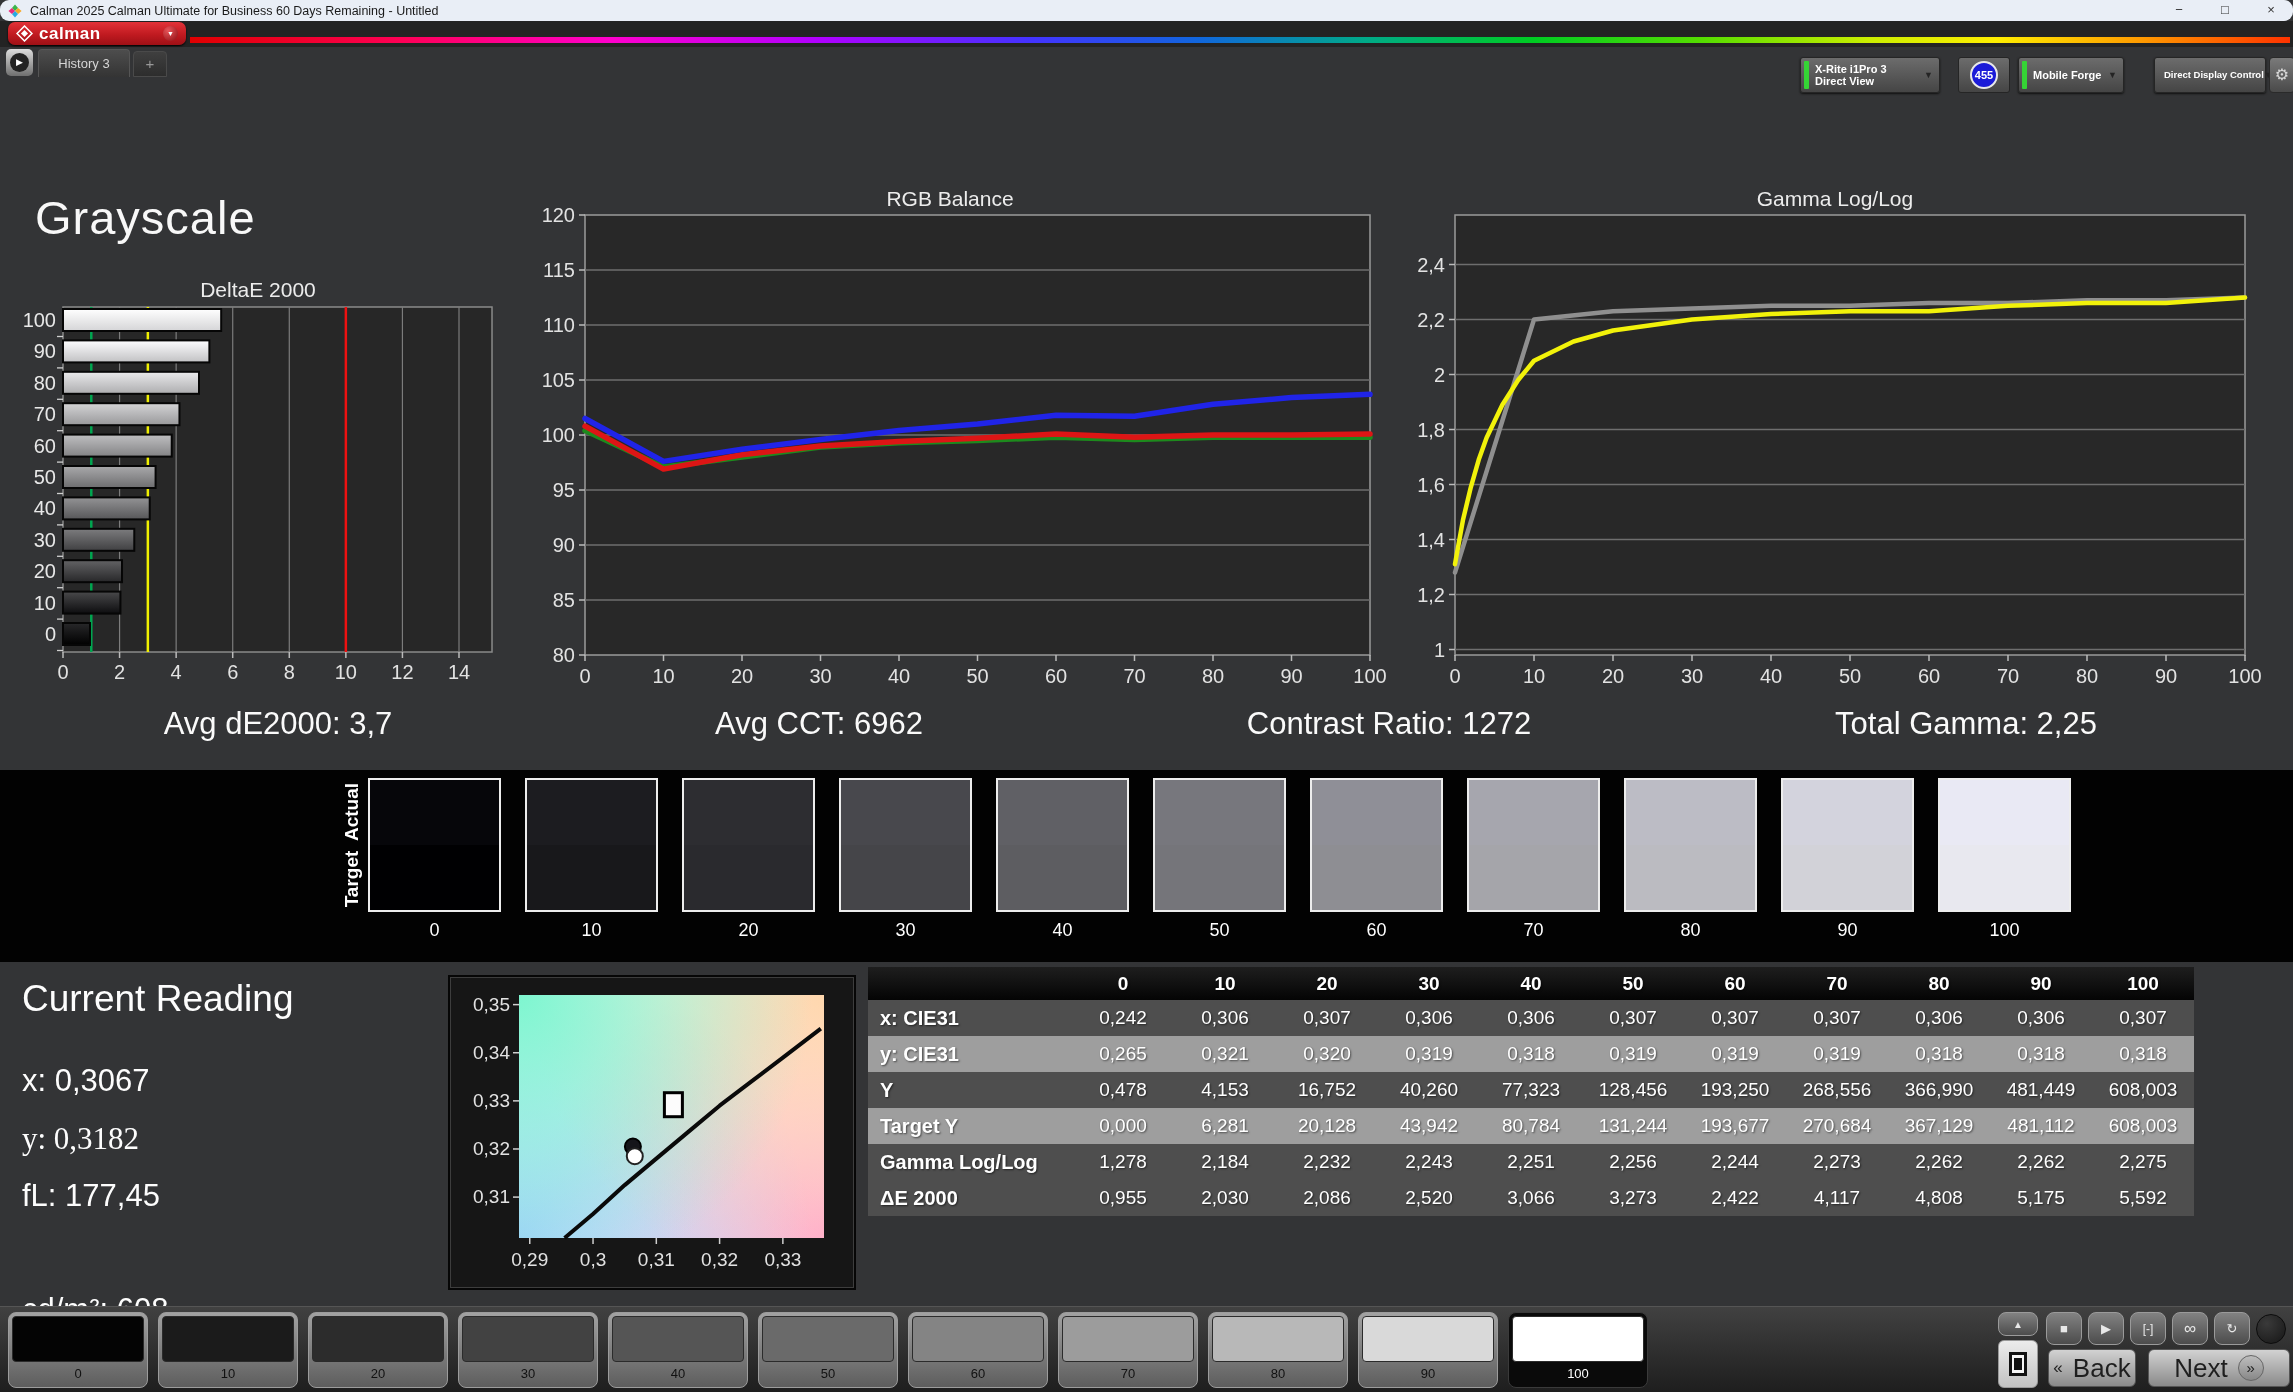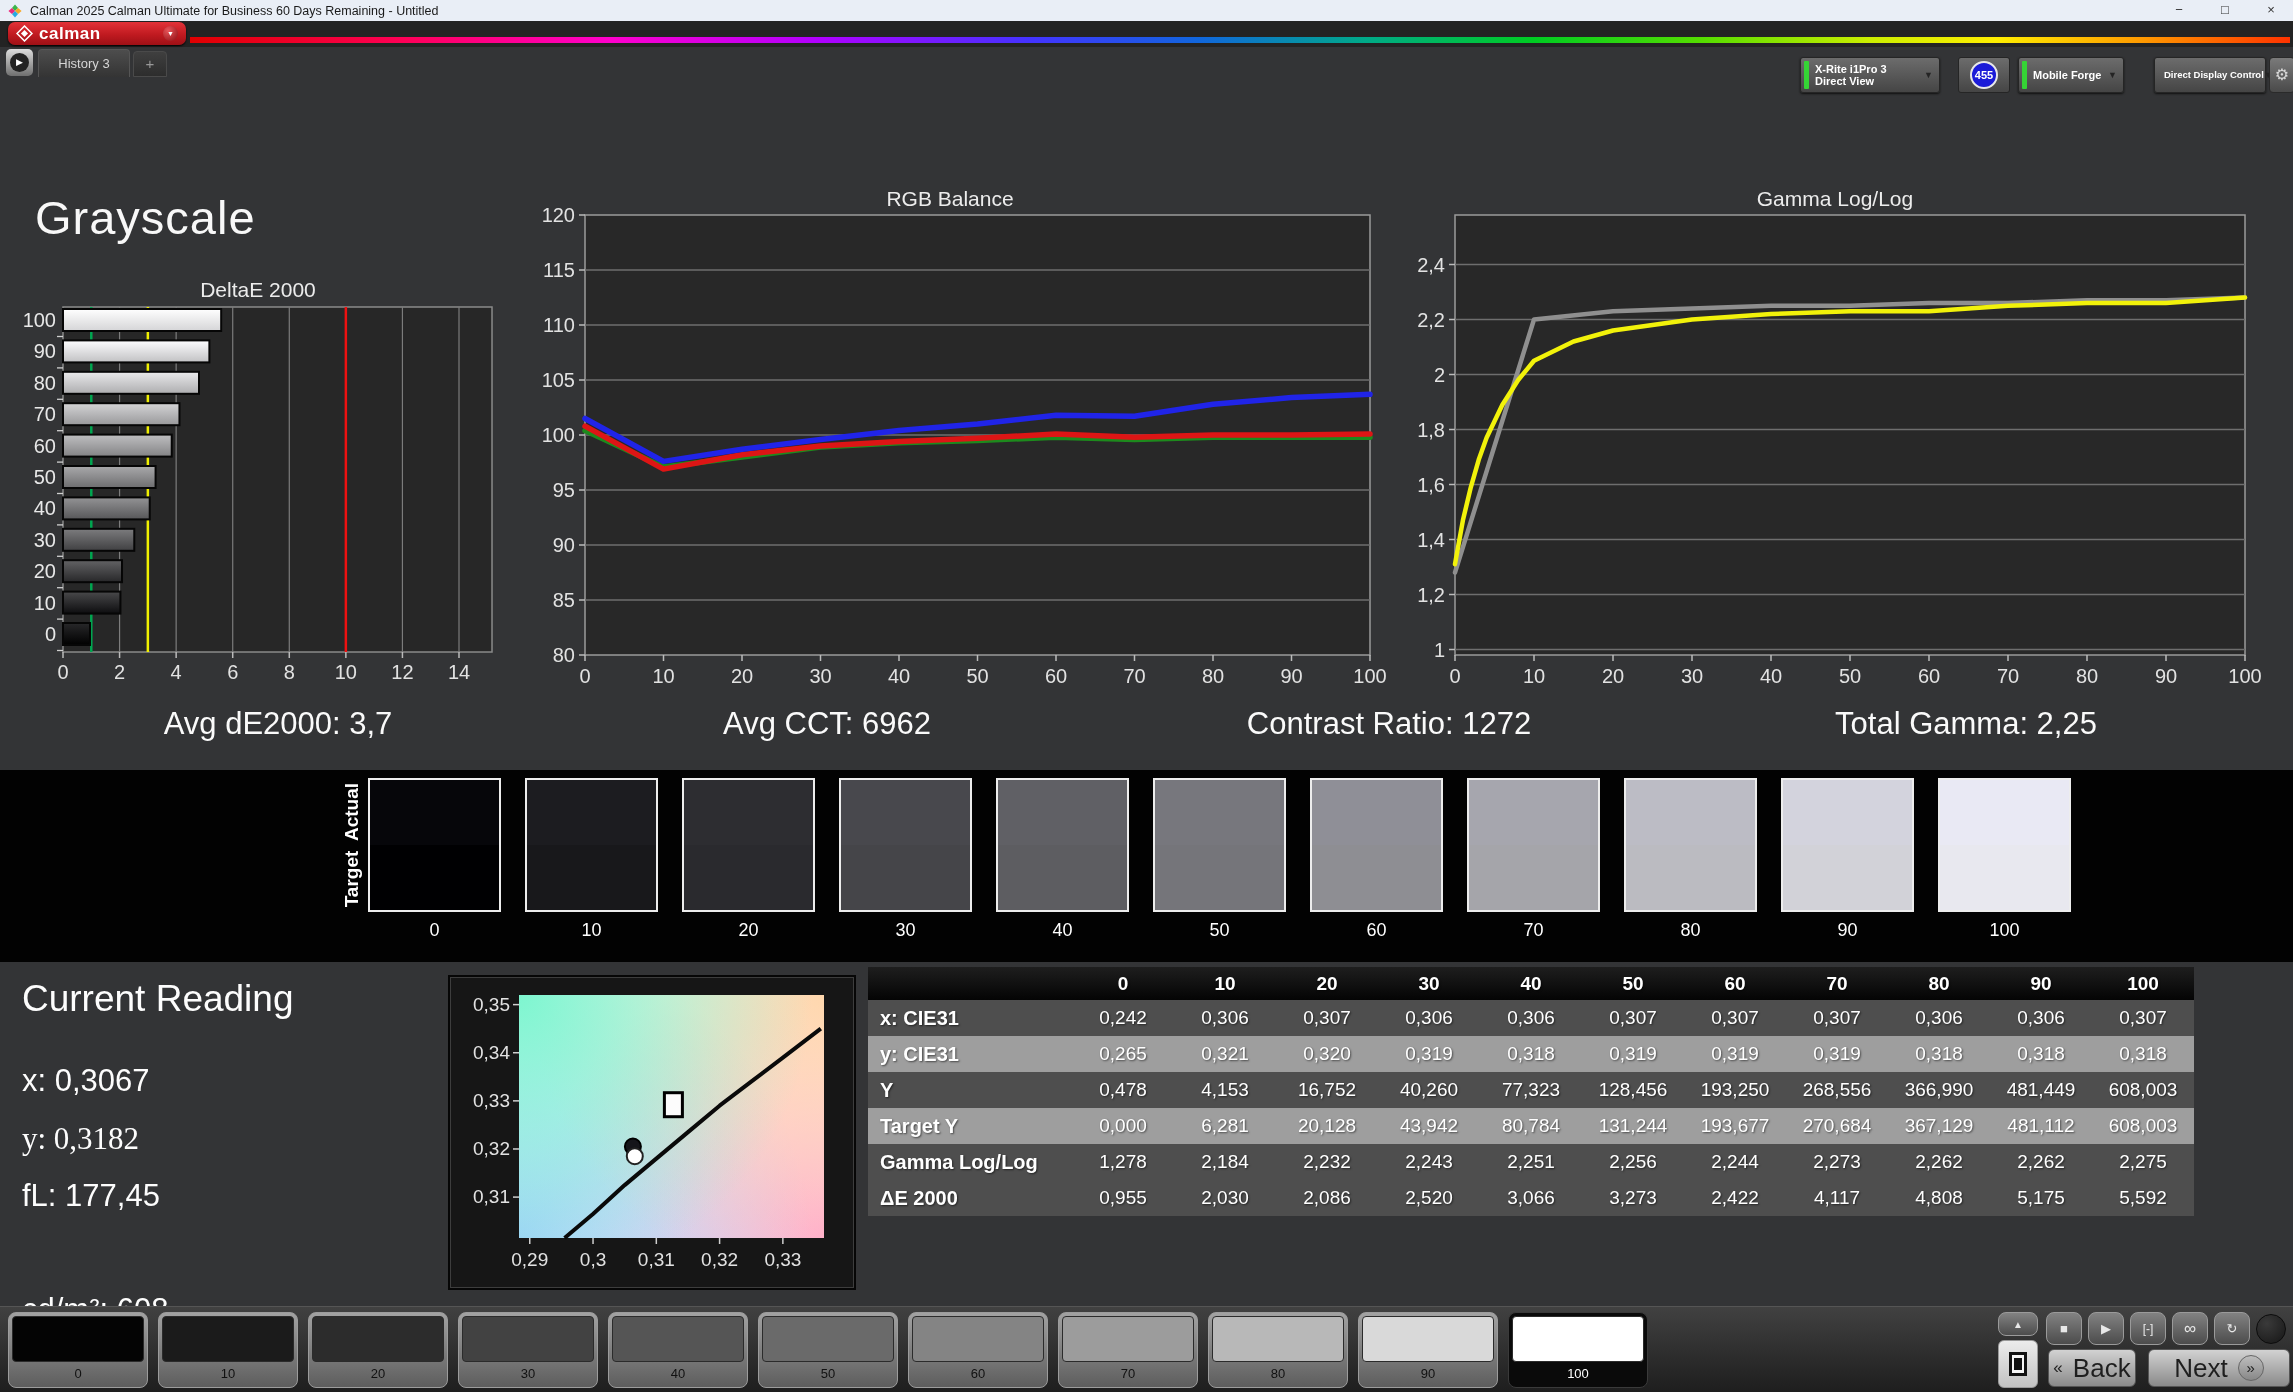--- a/index.html
+++ b/index.html
@@ -1,21 +1,21 @@
 <!DOCTYPE html>
 <html><head>
 <meta charset="utf-8">
 <style>
   html,body{margin:0;padding:0;background:#1a1a1a;}
   *{box-sizing:border-box;}
   .root{position:relative;width:2293px;height:1392px;background:#333436;overflow:hidden;
         font-family:"Liberation Sans",sans-serif;-webkit-font-smoothing:antialiased;}
   
   .titlebar{position:absolute;left:0;top:0;width:2293px;height:21px;background:#e9eef6;
-            display:flex;align-items:center;}
+            display:flex;align-items:center;border-radius:9px;}
   .titleicon{width:14px;height:14px;margin-left:8px;}
   .titletext{font-size:12.5px;color:#1a1a1a;margin-left:8px;white-space:nowrap;}
   .winctl{position:absolute;top:0;height:21px;width:34px;text-align:center;line-height:20px;
           font-size:13px;color:#333;cursor:default;}
   
   .logostrip{position:absolute;left:0;top:21px;width:2293px;height:26px;background:#232323;}
   .logobtn{position:absolute;left:8px;top:1px;width:178px;height:23px;border-radius:7px;
            background:linear-gradient(#e23238 0%,#c01a20 55%,#9e1016 100%);
            display:flex;align-items:center;padding:0 8px;box-shadow:0 1px 2px #000;}
   .logotext{color:#fff;font-size:17px;font-weight:bold;letter-spacing:0.5px;margin-left:6px;}
@@ -390,21 +390,21 @@
       <text x="677" y="503" font-size="20" text-anchor="middle" fill="#e2e2e2">80</text>
       <line x1="756" y1="475" x2="756" y2="481" stroke="#bbb" stroke-width="1.5"></line>
       <text x="756" y="503" font-size="20" text-anchor="middle" fill="#e2e2e2">90</text>
       <line x1="835" y1="475" x2="835" y2="481" stroke="#bbb" stroke-width="1.5"></line>
       <text x="835" y="503" font-size="20" text-anchor="middle" fill="#e2e2e2">100</text>
       <path d="M45.0 392.5 L124.0 139.5 L203.0 131.3 L282.0 128.5 L361.0 125.8 L440.0 125.8 L519.0 123.0 L598.0 123.0 L677.0 120.3 L756.0 120.3 L835.0 117.5" fill="none" stroke="#8f8f8f" stroke-width="4.5" stroke-linejoin="round" stroke-linecap="round"></path>
       <path d="M45.0 384.2 L52.9 340.3 L60.8 307.3 L68.7 279.8 L76.6 257.8 L84.5 241.3 L92.4 224.8 L108.2 200.0 L124.0 180.8 L163.5 161.5 L203.0 150.5 L282.0 139.5 L361.0 134.0 L440.0 131.3 L519.0 131.3 L598.0 125.8 L677.0 123.0 L756.0 123.0 L835.0 117.5" fill="none" stroke="#f2f20a" stroke-width="4.5" stroke-linejoin="round" stroke-linecap="round"></path>
     </svg>
 
   <span class="stat" style="left:278px;">Avg dE2000: 3,7</span>
-  <span class="stat" style="left:819px;margin-left:8px;">Avg CCT: 6962</span>
+  <span class="stat" style="left:819px;">Avg CCT: 6962</span>
   <span class="stat" style="left:1389px;">Contrast Ratio: 1272</span>
   <span class="stat" style="left:1966px;">Total Gamma: 2,25</span>
 
   <div class="strip">
     <span class="vlabel" style="left:307px;top:31px;">Actual</span>
     <span class="vlabel" style="left:307px;top:98px;">Target</span>
     <div class="striprow" id="striprow">
         <div class="stripitem">
           <div class="stripbox">
             <div class="striphalf" style="background: rgb(6, 6, 10);"></div>

